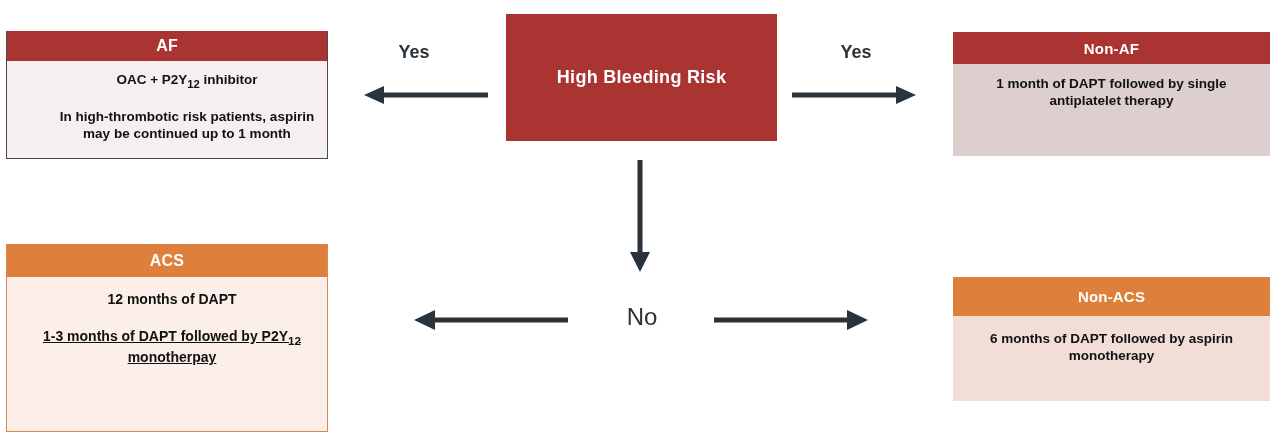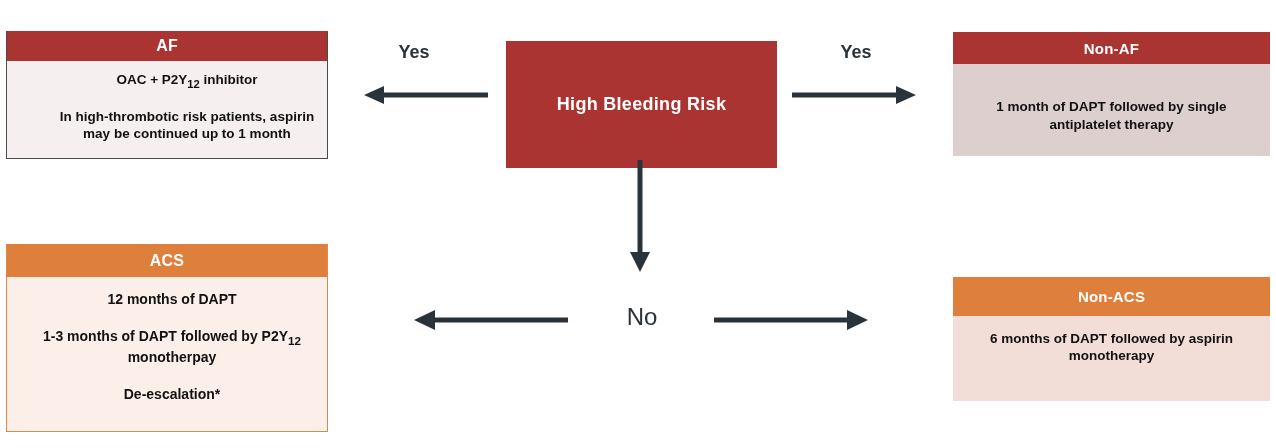--- a/index.html
+++ b/index.html
@@ -91,38 +91,37 @@
     background: #DE7F3C;
     font-size: 16px;
   }
   #card-acs .card-body {
     height: 153px;
     padding-top: 14px;
     font-size: 14px;
     padding-left: 10px;
   }
   #card-acs .line.l1 { margin-bottom: 19px; }
-  #card-acs .line.l2 { margin-bottom: 19px; }
+  #card-acs .line.l2 { margin-bottom: 19px; text-decoration: underline; }
 
   
   #card-nonaf {
     left: 953px; top: 32px;
     width: 317px; height: 124px;
     background: #DECFCF;
   }
   #card-nonaf .card-header {
     height: 32px;
     background: #A93431;
     font-size: 15px;
   }
   #card-nonaf .card-body {
     height: 92px;
     padding-top: 11px;
     font-size: 13.5px;
-    justify-content: center;
   }
 
   
   #card-nonacs {
     left: 953px; top: 277px;
     width: 317px; height: 124px;
     background: #F3DED7;
   }
   #card-nonacs .card-header {
     height: 39px;
@@ -131,21 +130,21 @@
   }
   #card-nonacs .card-body {
     height: 85px;
     padding-top: 14px;
     font-size: 13.5px;
   }
 
   
   #decision-box {
     position: absolute;
-    left: 506px; top: 41px;
+    left: 506px; top: 14px;
     width: 271px; height: 127px;
     background: #A93431;
     display: flex;
     align-items: center;
     justify-content: center;
   }
   #decision-box .decision-label {
     color: #ffffff;
     font-size: 18px;
     font-weight: bold;
@@ -197,21 +196,20 @@
     </div>
   </div>
 
   <div class="card" id="card-acs">
     <div class="card-header">
       <span>ACS</span>
     </div>
     <div class="card-body">
       <div class="line l1">12 months of DAPT</div>
       <div class="line l2"><span>1-3 months of DAPT followed by P2Y</span><sub>12</sub><span> monotherpay</span></div>
-      <div class="line l3">De-escalation*</div>
     </div>
   </div>
 
   <div id="decision-box">
     <span class="decision-label">High Bleeding Risk</span>
   </div>
 
   <div class="card" id="card-nonaf">
     <div class="card-header">
       <span>Non-AF</span>

